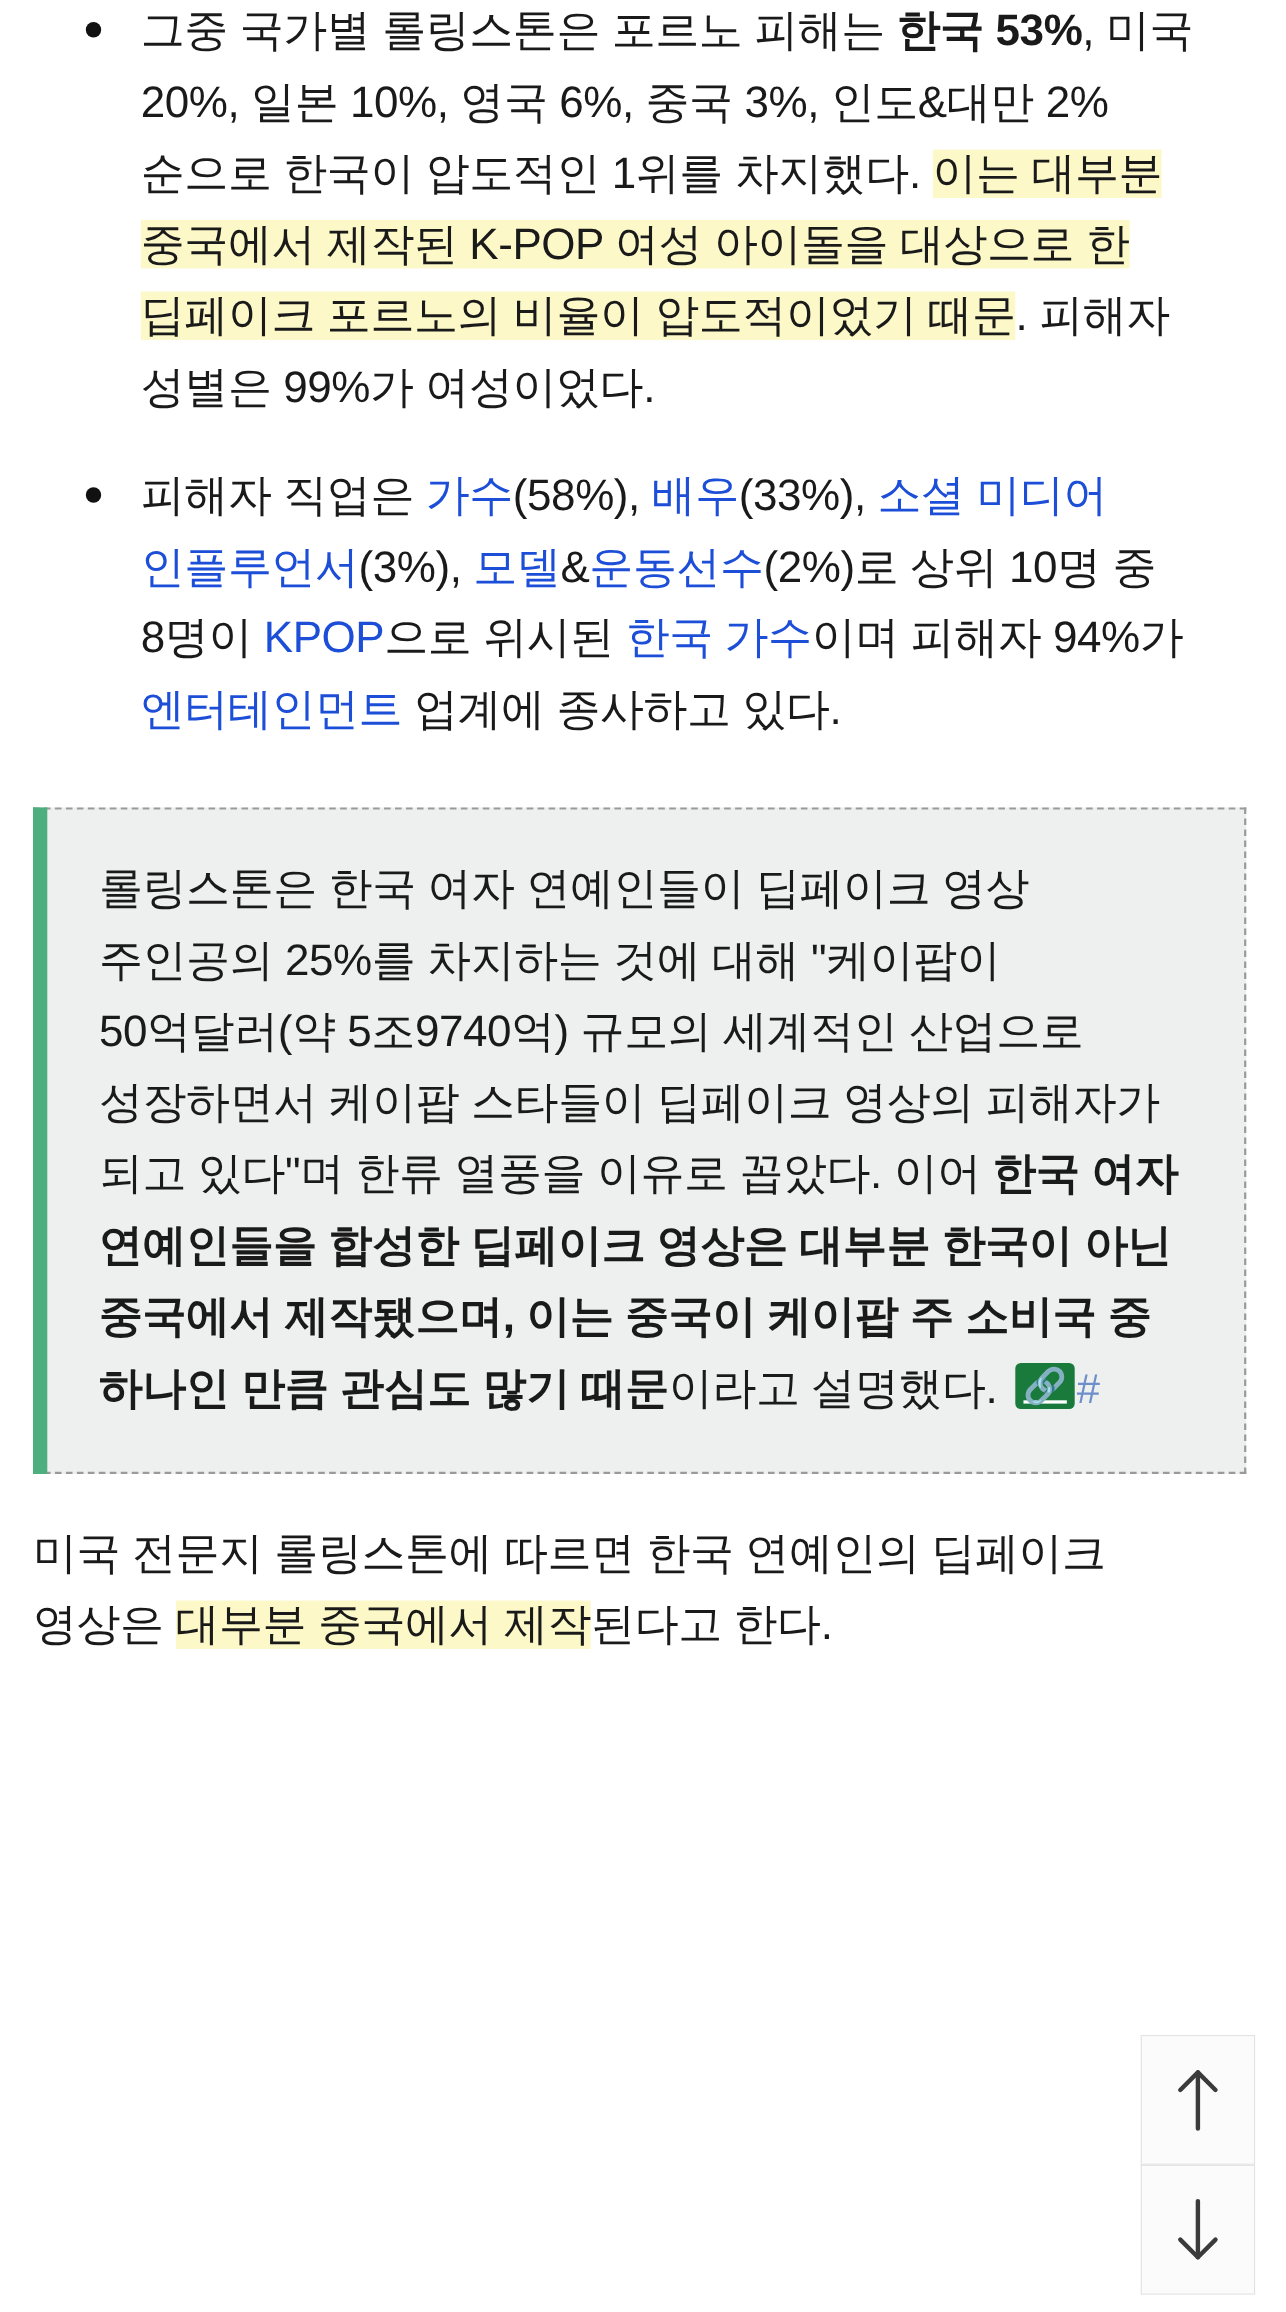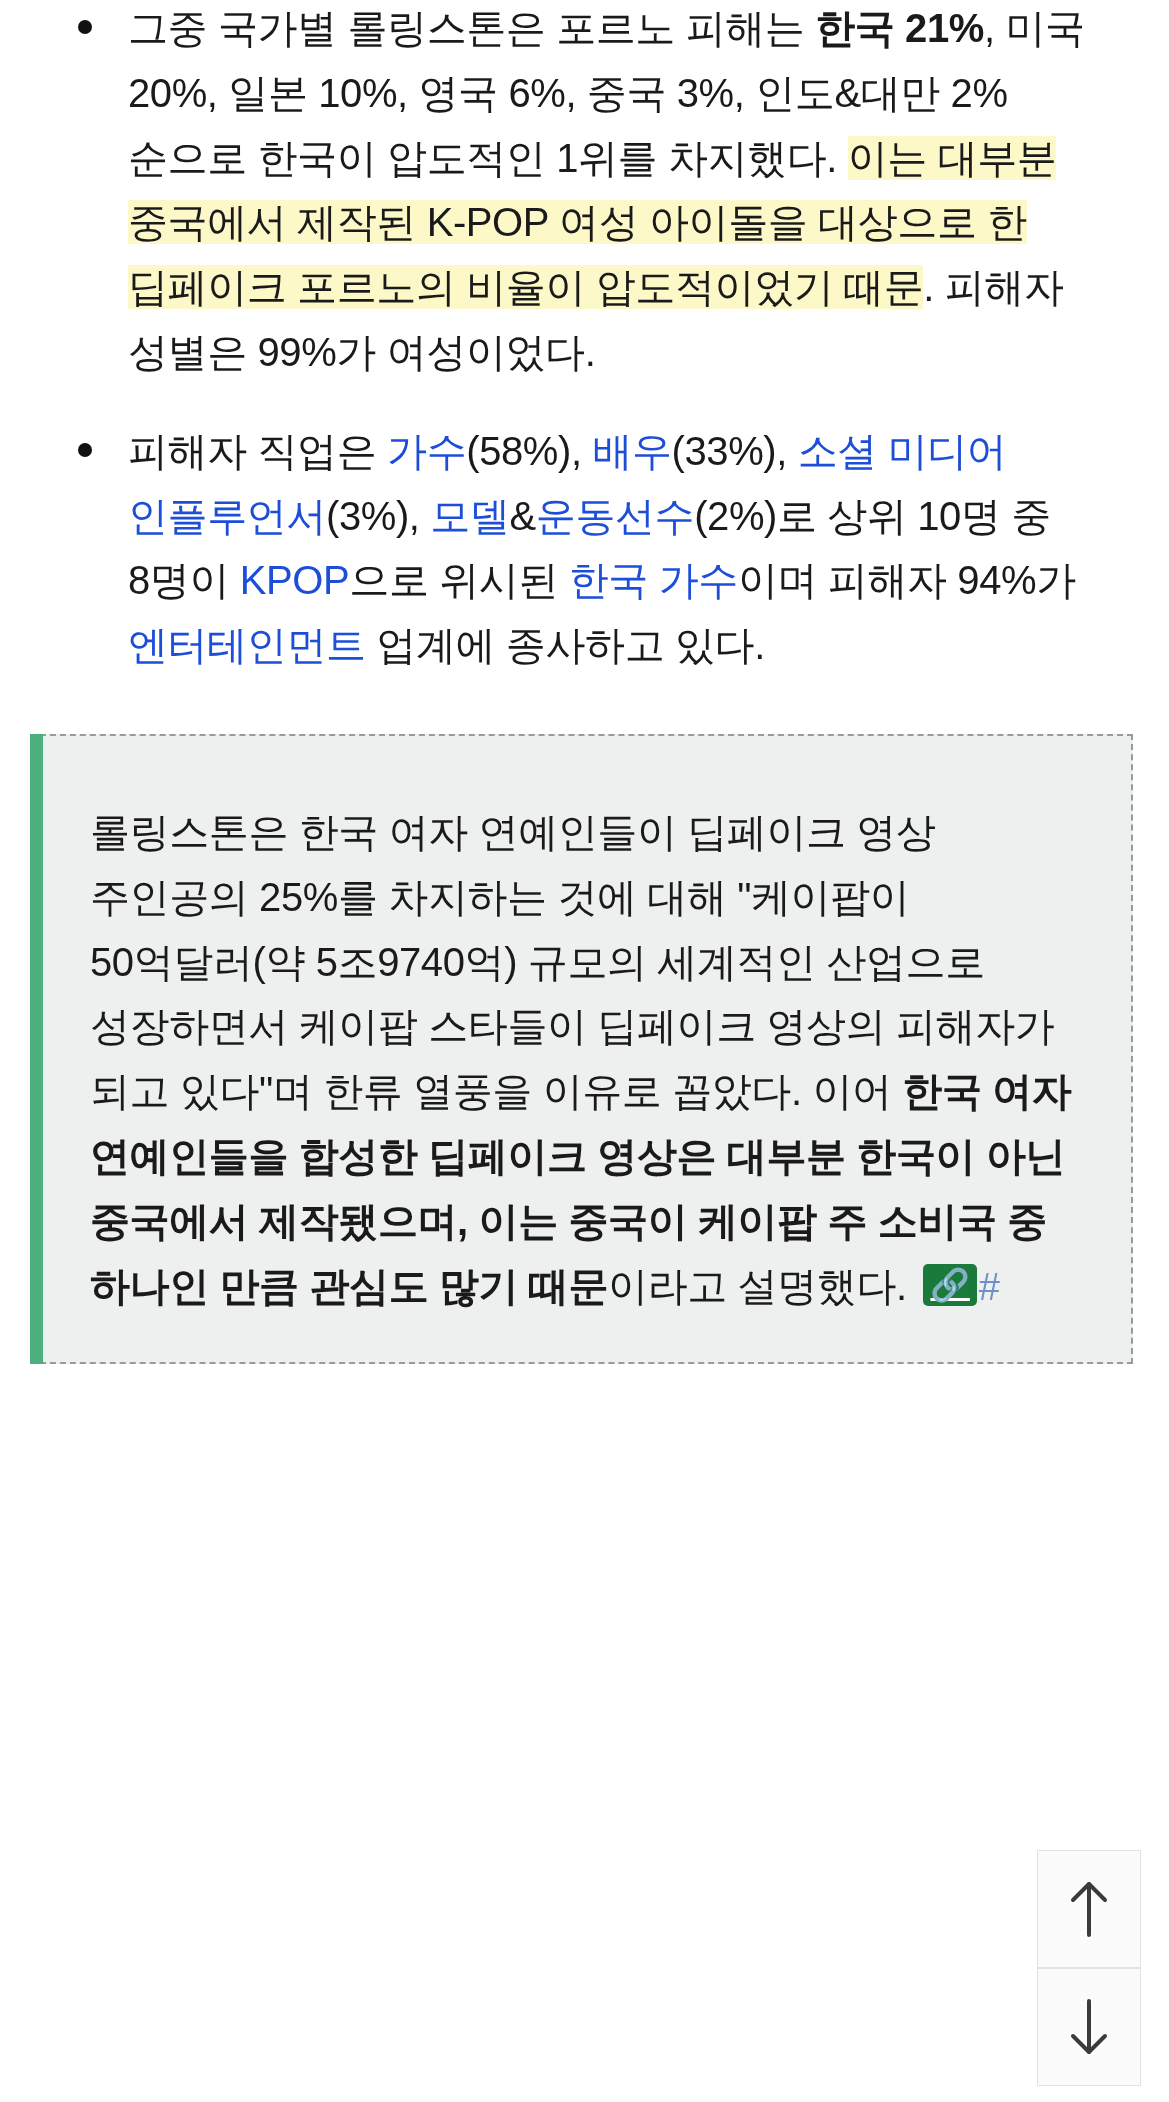--- a/index.html
+++ b/index.html
@@ -54,21 +54,21 @@
     -webkit-box-decoration-break: clone;
   }
   .lnk {
     color: #1d4ed8;
     text-decoration: none;
   }
   
   .quote-box {
     position: relative;
     margin: 56px 36px 40px 30px;
-    padding: 64px 52px 44px 58px;
+    padding: 40px 52px 44px 58px;
     background: #eef0ef;
     border: 2px dashed #9a9a9a;
     box-sizing: border-box;
     font-size: 40px;
     line-height: 1.62;
     letter-spacing: -0.4px;
     word-break: keep-all;
   }
   .quote-bar {
     position: absolute;
@@ -127,36 +127,37 @@
   .scroll-btn svg { display: block; }
 </style>
 </head>
 <body>
 
 <div class="page">
 
   <ul class="bullet-list">
     <li class="bullet-item">
       <span class="bullet-dot"></span>
-      <span><span>그중 국가별 롤링스톤은 포르노 피해는 </span><b class="bold">한국 21%</b><span>, 미국 20%, 일본 10%, 영국 6%, 중국 3%, 인도&amp;대만 2% 순으로 한국이 압도적인 1위를 차지했다. </span><span class="hl">이는 대부분 중국에서 제작된 K-POP 여성 아이돌을 대상으로 한 딥페이크 포르노의 비율이 압도적이었기 때문</span><span>. 피해자 성별은 99%가 여성이었다.</span></span>
+      <span><span>그중 국가별 롤링스톤은 포르노 피해는 </span><b class="bold">한국 53%</b><span>, 미국 20%, 일본 10%, 영국 6%, 중국 3%, 인도&amp;대만 2% 순으로 한국이 압도적인 1위를 차지했다. </span><span class="hl">이는 대부분 중국에서 제작된 K-POP 여성 아이돌을 대상으로 한 딥페이크 포르노의 비율이 압도적이었기 때문</span><span>. 피해자 성별은 99%가 여성이었다.</span></span>
     </li>
     <li class="bullet-item">
       <span class="bullet-dot"></span>
       <span><span>피해자 직업은 </span><a class="lnk" href="#">가수</a><span>(58%), </span><a class="lnk" href="#">배우</a><span>(33%), </span><a class="lnk" href="#">소셜 미디어 인플루언서</a><span>(3%), </span><a class="lnk" href="#">모델</a><span>&amp;</span><a class="lnk" href="#">운동선수</a><span>(2%)로 상위 10명 중 8명이 </span><a class="lnk" href="#">KPOP</a><span>으로 위시된 </span><a class="lnk" href="#">한국 가수</a><span>이며 피해자 94%가 </span><a class="lnk" href="#">엔터테인먼트</a><span> 업계에 종사하고 있다.</span></span>
     </li>
     <li class="bullet-item">
       <span class="bullet-dot"></span>
     </li>
   </ul>
 
   <div class="quote-box">
     <span class="quote-bar"></span>
     <span><span>롤링스톤은 한국 여자 연예인들이 딥페이크 영상 주인공의 25%를 차지하는 것에 대해 "케이팝이 50억달러(약 5조9740억) 규모의 세계적인 산업으로 성장하면서 케이팝 스타들이 딥페이크 영상의 피해자가 되고 있다"며 한류 열풍을 이유로 꼽았다. 이어 </span><b class="bold">한국 여자 연예인들을 합성한 딥페이크 영상은 대부분 한국이 아닌 중국에서 제작됐으며, 이는 중국이 케이팝 주 소비국 중 하나인 만큼 관심도 많기 때문</b><span>이라고 설명했다. </span></span><a class="link-badge" href="#">🔗</a><span class="hash">#</span>
   </div>
 
+  <p class="tail-para"><span>미국 전문지 롤링스톤에 따르면 한국 연예인의 딥페이크 영상은 </span><span class="hl">대부분 중국에서 제작</span><span>된다고 한다.</span></p>
 
   <div class="scroll-btns">
     <div class="scroll-btn">
       <svg width="46" height="62" viewBox="0 0 46 62" aria-hidden="true">
         <g stroke="#3b3b3b" stroke-width="4" fill="none" stroke-linecap="round" stroke-linejoin="round">
           <line x1="23" y1="57" x2="23" y2="6"></line>
           <polyline points="7,22 23,6 39,22"></polyline>
         </g>
       </svg>
     </div>

